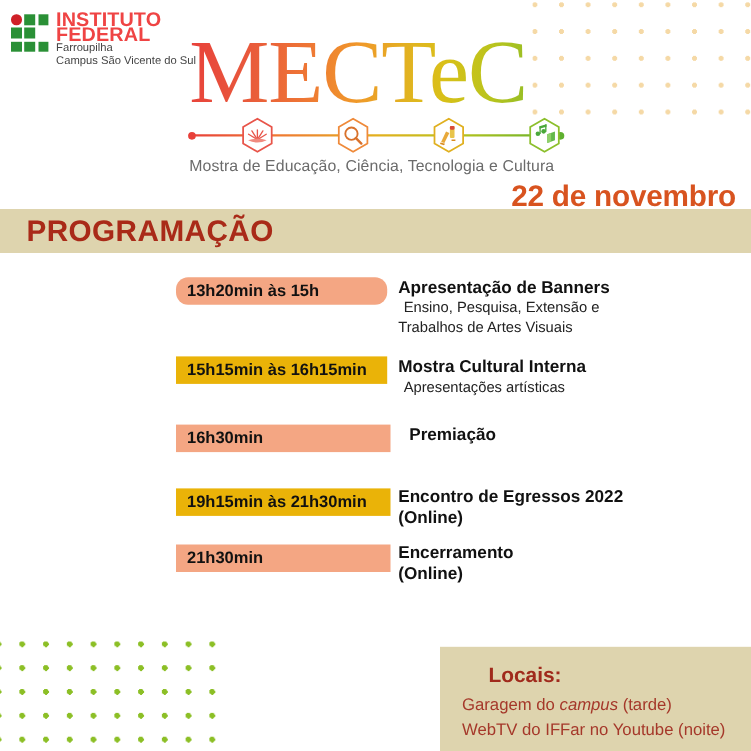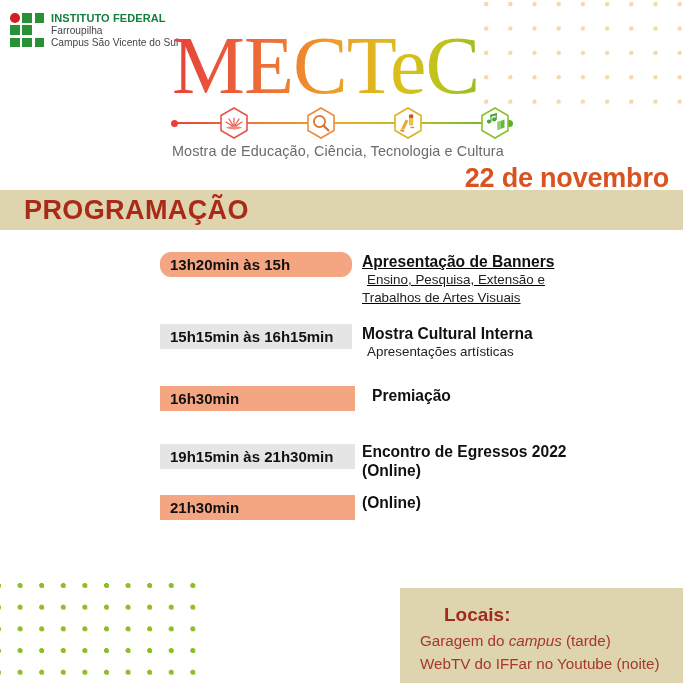--- a/index.html
+++ b/index.html
@@ -46,21 +46,21 @@
   
   #header { position: absolute; left: 0; top: 0; width: 683px; height: 170px; }
 
   #if-logo { position: absolute; left: 10px; top: 12px; width: 170px; height: 46px; display: flex; align-items: flex-start; }
 
   #if-mark { width: 34px; height: 34px; position: relative; flex: 0 0 34px; margin-top: 1px; }
   #if-mark i { position: absolute; display: block; background: #2a9036; }
   .ifc { background: #cf2027 !important; border-radius: 50%; }
 
   #if-text { margin-left: 7px; padding-top: 0px; }
-  #if-title { font-size: 11px; font-weight: bold; color: #15803d; letter-spacing: .1px; line-height: 13px; }
+  #if-title { font-size: 18px; font-weight: bold; color: #ef4444; letter-spacing: .1px; line-height: 13px; }
   #if-sub1 { font-size: 10.2px; color: #444444; line-height: 12.4px; }
   #if-sub2 { font-size: 10.2px; color: #444444; line-height: 12.4px; }
 
   
   #mectec-wrap { position: absolute; left: 172px; top: 22px; width: 350px; height: 90px; }
   #mectec {
     font-family: "Liberation Serif", serif;
     font-size: 82px;
     font-weight: normal;
     letter-spacing: -1px;
@@ -119,21 +119,21 @@
 
   .time-chip {
     position: absolute;
     height: 25px;
     display: flex; align-items: center;
     padding: 0 10px;
     font-size: 15px; font-weight: bold; color: #111111;
     white-space: nowrap;
   }
   .chip-orange { background: #f4a683; }
-  .chip-green  { background: #e5e5e5; }
+  .chip-green  { background: #eab308; }
 
   .ev-block { position: absolute; left: 362px; width: 310px; }
   .ev-title {
     font-size: 15.6px; font-weight: bold; color: #111111;
     line-height: 19px; white-space: nowrap;
   }
   .ev-sub {
     font-size: 13.4px; color: #222222; line-height: 18px; white-space: nowrap;
   }
   .ev-sub.indent { padding-left: 5px; }
@@ -246,21 +246,21 @@
   </div>
 
   <div id="prog-banner">
     <div id="prog-title">PROGRAMAÇÃO</div>
   </div>
 
   <div id="schedule">
 
     <div class="sched-row" style="top:0px;">
       <div class="time-chip chip-orange" style="left:160px; top:8px; width:192px;border-radius:11px;">13h20min às 15h</div>
-      <div class="ev-block" style="top:8px;text-decoration:underline;">
+      <div class="ev-block" style="top:8px;">
         <div class="ev-title">Apresentação de Banners</div>
         <div class="ev-sub indent">Ensino, Pesquisa, Extensão e</div>
         <div class="ev-sub">Trabalhos de Artes Visuais</div>
       </div>
     </div>
 
     <div class="sched-row" style="top:76px;">
       <div class="time-chip chip-green" style="left:160px; top:4px; width:192px;">15h15min às 16h15min</div>
       <div class="ev-block" style="top:4px;">
         <div class="ev-title">Mostra Cultural Interna</div>
@@ -279,20 +279,21 @@
       <div class="time-chip chip-green" style="left:160px; top:2px; width:195px;">19h15min às 21h30min</div>
       <div class="ev-block" style="top:0px;">
         <div class="ev-title">Encontro de Egressos 2022</div>
         <div class="ev-title">(Online)</div>
       </div>
     </div>
 
     <div class="sched-row" style="top:249px;">
       <div class="time-chip chip-orange" style="left:160px; top:2px; width:195px;">21h30min</div>
       <div class="ev-block" style="top:0px;">
+        <div class="ev-title">Encerramento</div>
         <div class="ev-title">(Online)</div>
       </div>
     </div>
   </div>
 
   <div id="locais-box">
     <div id="locais-title">Locais:</div>
     <div id="locais-line-1" class="locais-line"><span>Garagem do </span><span class="it">campus</span><span> (tarde)</span></div>
     <div id="locais-line-2" class="locais-line">WebTV do IFFar no Youtube (noite)</div>
   </div>

